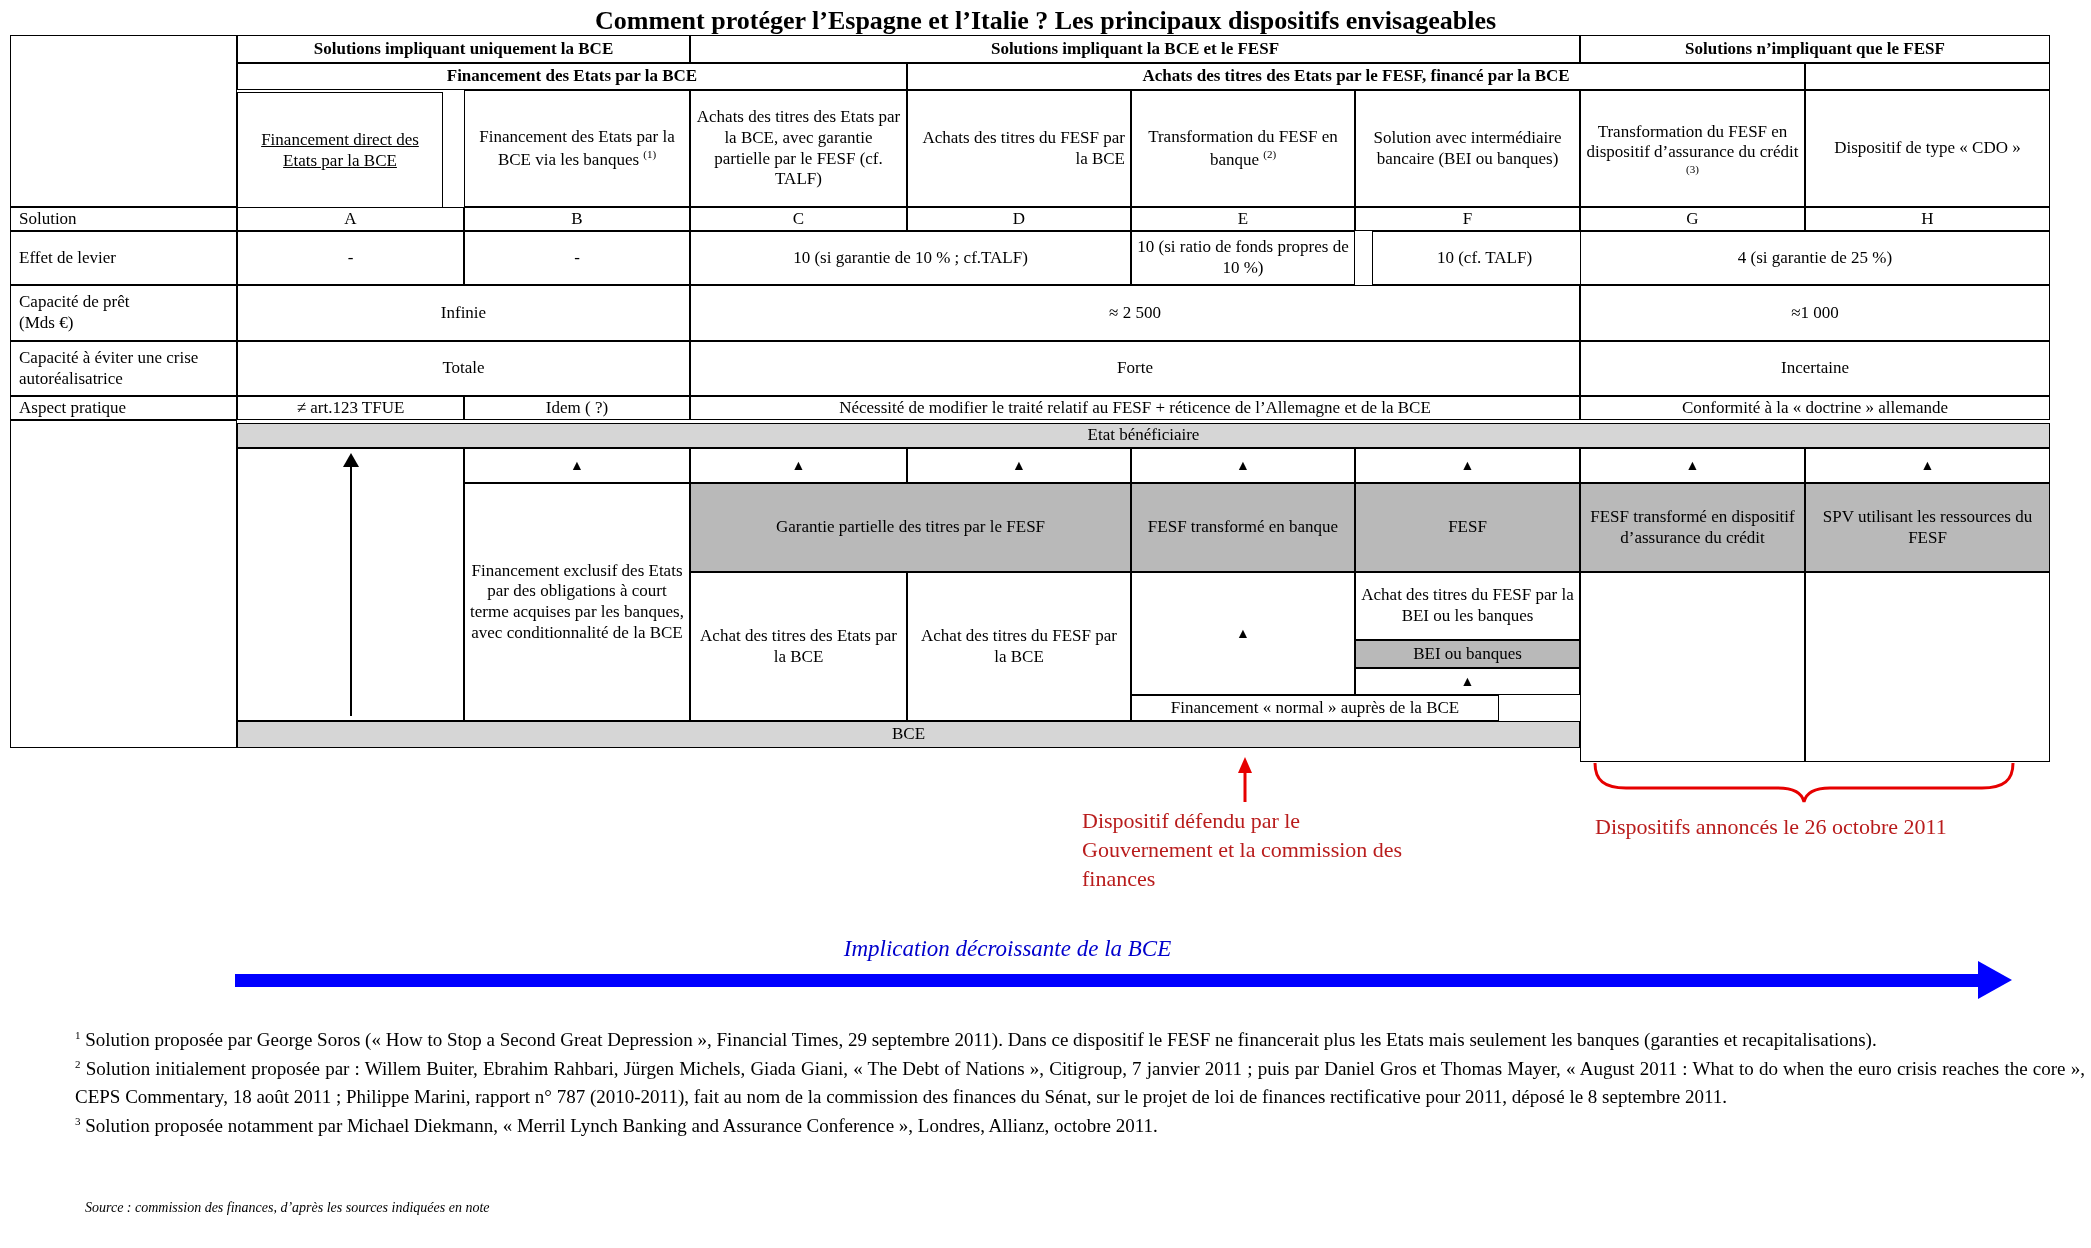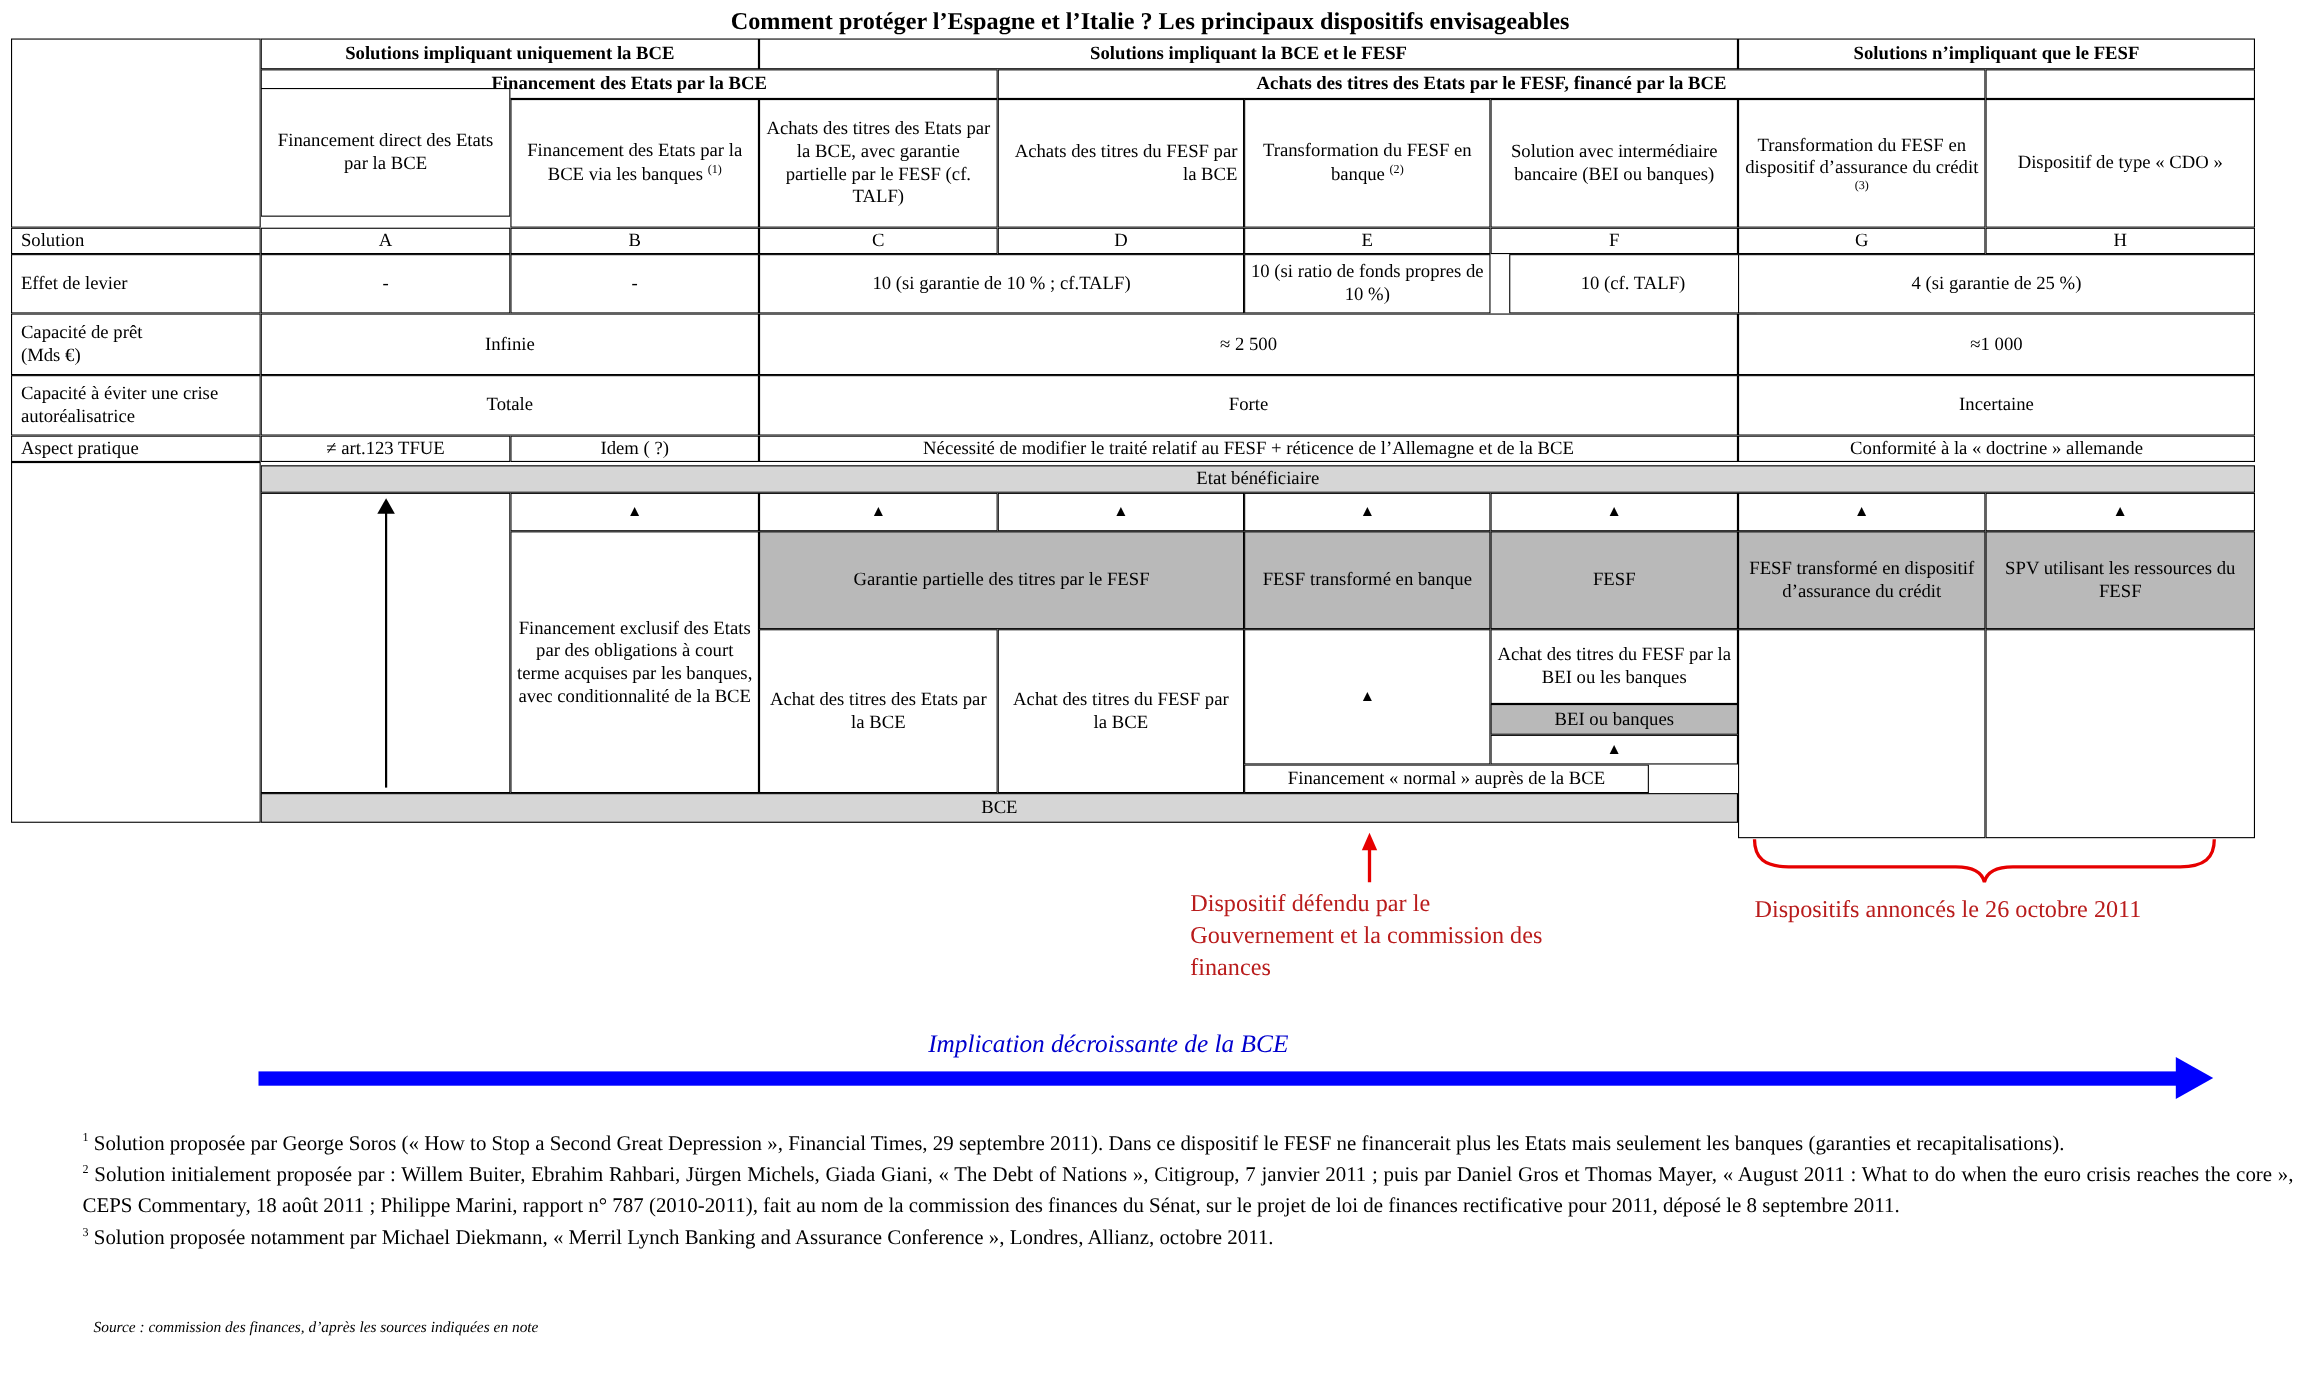--- a/index.html
+++ b/index.html
@@ -1,19 +1,19 @@
 <!DOCTYPE html>
 <html><head>
 <meta charset="utf-8">
 <style>
   html,body { margin:0; padding:0; background:#fff; }
   .canvas { position:relative; width:2091px; height:1248px; background:#ffffff;
             font-family:"Liberation Serif", serif; color:#000; overflow:hidden; }
   .title { position:absolute; left:0; top:6px; width:2091px; text-align:center;
-           font-size:22px; font-weight:bold; }
+           font-size:26px; font-weight:bold; }
   .cell { position:absolute; box-sizing:border-box; border:1px solid #000;
           display:flex; align-items:center; justify-content:center;
           text-align:center; font-size:17px; line-height:1.22; background:#fff; }
   .cell .t { display:block; padding:0 5px; }
   .bold { font-weight:bold; }
   .lbl { justify-content:flex-start; text-align:left; }
   .lbl .t { padding:1px 8px; }
   .gray-l { background:#d6d6d6; }
   .gray-d { background:#b9b9b9; }
   sup { font-size:11px; }
@@ -57,21 +57,21 @@
     </div>
 
   <div class="cell bold" style="left:237px;top:63px;width:670px;height:27px;">
       <span class="t">Financement des Etats par la BCE</span>
     </div>
   <div class="cell bold" style="left:907px;top:63px;width:898px;height:27px;">
       <span class="t">Achats des titres des Etats par le FESF, financé par la BCE</span>
     </div>
   <div class="cell" style="left:1805px;top:63px;width:245px;height:27px;"></div>
 
-  <div class="cell" style="left:237px;top:80px;width:227px;height:117px;">
+  <div class="cell" style="left:237px;top:92px;width:206px;height:117px;text-decoration:underline;">
       <span class="t">Financement direct des Etats par la BCE</span>
     </div>
   <div class="cell" style="left:464px;top:90px;width:226px;height:117px;">
       <span class="t"><span>Financement des Etats par la BCE via les banques</span> <sup>(1)</sup></span>
     </div>
   <div class="cell" style="left:690px;top:90px;width:217px;height:117px;">
       <span class="t">Achats des titres des Etats par la BCE, avec garantie partielle par le FESF (cf. TALF)</span>
     </div>
   <div class="cell" style="left:907px;top:90px;width:224px;height:117px;text-align:right;">
       <span class="t">Achats des titres du FESF par la BCE</span>

